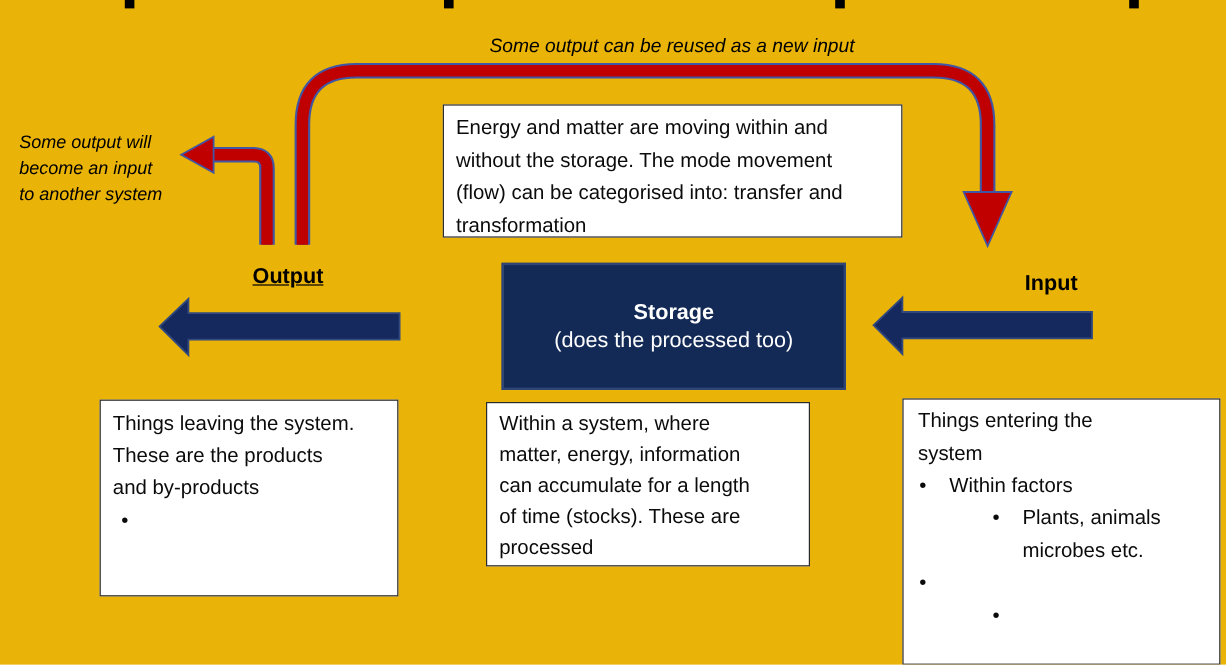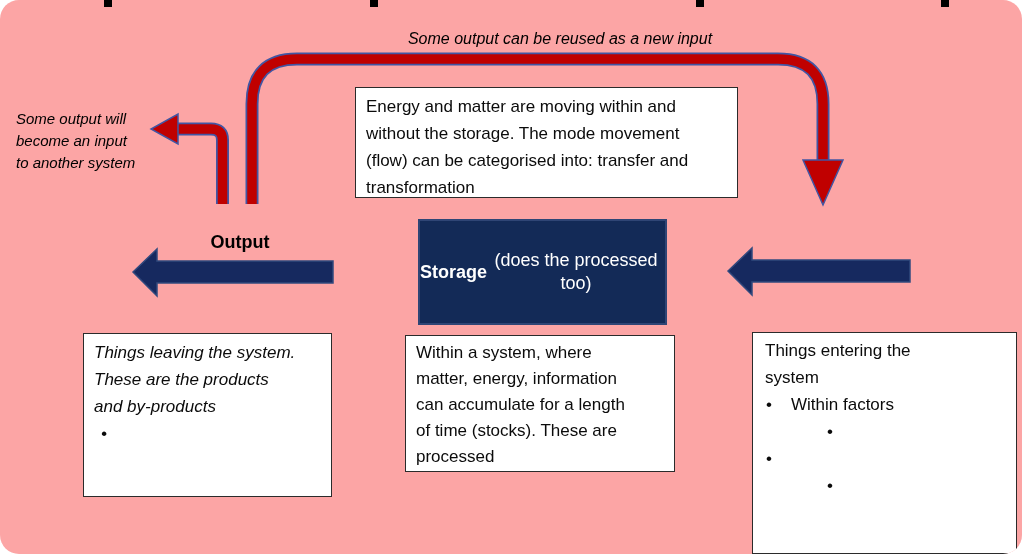--- a/index.html
+++ b/index.html
@@ -7,53 +7,53 @@
     --arrow-red-outline:#4156A4;
     --arrow-navy:#16295F;
     --arrow-navy-outline:#31497E;
     --storage-bg:#132A57;
     --storage-border:#2F4575;
     --box-border:#2B2B2B;
     --text:#0B0B0B;
   }
   html,body{margin:0;padding:0;background:#fff;}
   body{font-family:"Liberation Sans",sans-serif;color:var(--text);}
-  .canvas{position:relative;width:1022px;height:554px;background:#fca5a5;overflow:hidden;border-radius:19px;}
+  .canvas{position:relative;width:1022px;height:554px;background:#eab308;overflow:hidden;}
 
   
   .frag{position:absolute;top:0;height:7px;width:8px;background:#000;}
 
   .svg-layer{position:absolute;left:0;top:0;width:1022px;height:554px;}
 
   .red-under{fill:none;stroke:var(--arrow-red-outline);stroke-width:13;}
   .red-over{fill:none;stroke:var(--arrow-red);stroke-width:9.5;}
   .red-head{fill:var(--arrow-red);stroke:var(--arrow-red-outline);stroke-width:1.5;}
   .navy-arrow{fill:var(--arrow-navy);stroke:var(--arrow-navy-outline);stroke-width:1.5;}
 
   .caption{position:absolute;font-style:italic;font-size:16px;line-height:22px;color:#000;}
   .caption.top{left:350px;top:28px;width:420px;text-align:center;}
   .caption.left{left:16px;top:108px;width:170px;font-size:15px;}
   .caption.left span{display:block;}
 
   .note-box{position:absolute;border:1.5px solid var(--box-border);background:#fff;
             font-size:17px;line-height:27px;box-sizing:border-box;}
-  .flow-note{left:355px;top:87px;width:383px;height:111px;padding:5px 44px 5px 10px;}
+  .flow-note{left:369px;top:87px;width:383px;height:111px;padding:5px 44px 5px 10px;}
   .flow-note .inner{max-width:328px;}
 
   .label{position:absolute;font-weight:bold;font-size:18px;text-align:center;color:#000;}
-  .label.output{left:170px;top:232px;width:140px;}
+  .label.output{left:170px;top:220px;width:140px;text-decoration:underline;}
   .label.input{left:806px;top:226px;width:140px;}
 
-  .storage{position:absolute;left:418px;top:219px;width:249px;height:106px;
+  .storage{position:absolute;left:418px;top:219px;width:287px;height:106px;
            background:var(--storage-bg);border:2px solid var(--storage-border);
-           box-sizing:border-box;color:#fff;display:flex;flex-direction:row;
+           box-sizing:border-box;color:#fff;display:flex;flex-direction:column;
            align-items:center;justify-content:center;text-align:center;font-size:18px;line-height:23px;}
   .storage .t{font-weight:bold;}
 
-  .output-box{left:83px;top:333px;width:249px;height:164px;padding:5px 6px 5px 10px;font-style:italic;}
+  .output-box{left:83px;top:333px;width:249px;height:164px;padding:5px 6px 5px 10px;}
   .output-box .para{max-width:204px;}
   .center-box{left:405px;top:335px;width:270px;height:137px;padding:4px 44px 4px 10px;font-size:17px;line-height:26px;}
   .center-box .inner{max-width:224px;}
   .input-box{left:752px;top:332px;width:265px;height:222px;padding:4px 6px 4px 12px;}
   .input-box .intro{max-width:172px;}
 
   .brow{display:flex;align-items:flex-start;}
   .brow .bdot{flex:0 0 22px;margin-left:7px;}
   .brow.l1 .bdot{flex:0 0 25px;margin-left:1px;}
   .brow.l2{margin-left:55px;}
@@ -94,20 +94,21 @@
     <span>Some output will</span>
     <span>become an input</span>
     <span>to another system</span>
   </div>
 
   <div class="note-box flow-note">
     <div class="inner">Energy and matter are moving within and without the storage. The mode movement (flow) can be categorised into: transfer and transformation</div>
   </div>
 
   <div class="label output">Output</div>
+  <div class="label input">Input</div>
 
   <div class="storage">
     <div class="t">Storage</div>
     <div>(does the processed too)</div>
   </div>
 
   <div class="note-box output-box">
     <div class="para">Things leaving the system. These are the products and by-products</div>
     <div class="brow">
       <span class="bdot">•</span>
@@ -119,20 +120,21 @@
   </div>
 
   <div class="note-box input-box">
     <div class="intro">Things entering the system</div>
     <div class="brow l1">
       <span class="bdot">•</span>
       <span>Within factors</span>
     </div>
     <div class="brow l2">
       <span class="bdot">•</span>
+      <span class="bt-plants">Plants, animals microbes etc.</span>
     </div>
     <div class="brow l1">
       <span class="bdot">•</span>
     </div>
     <div class="brow l2">
       <span class="bdot">•</span>
     </div>
   </div>
 
 </div>

